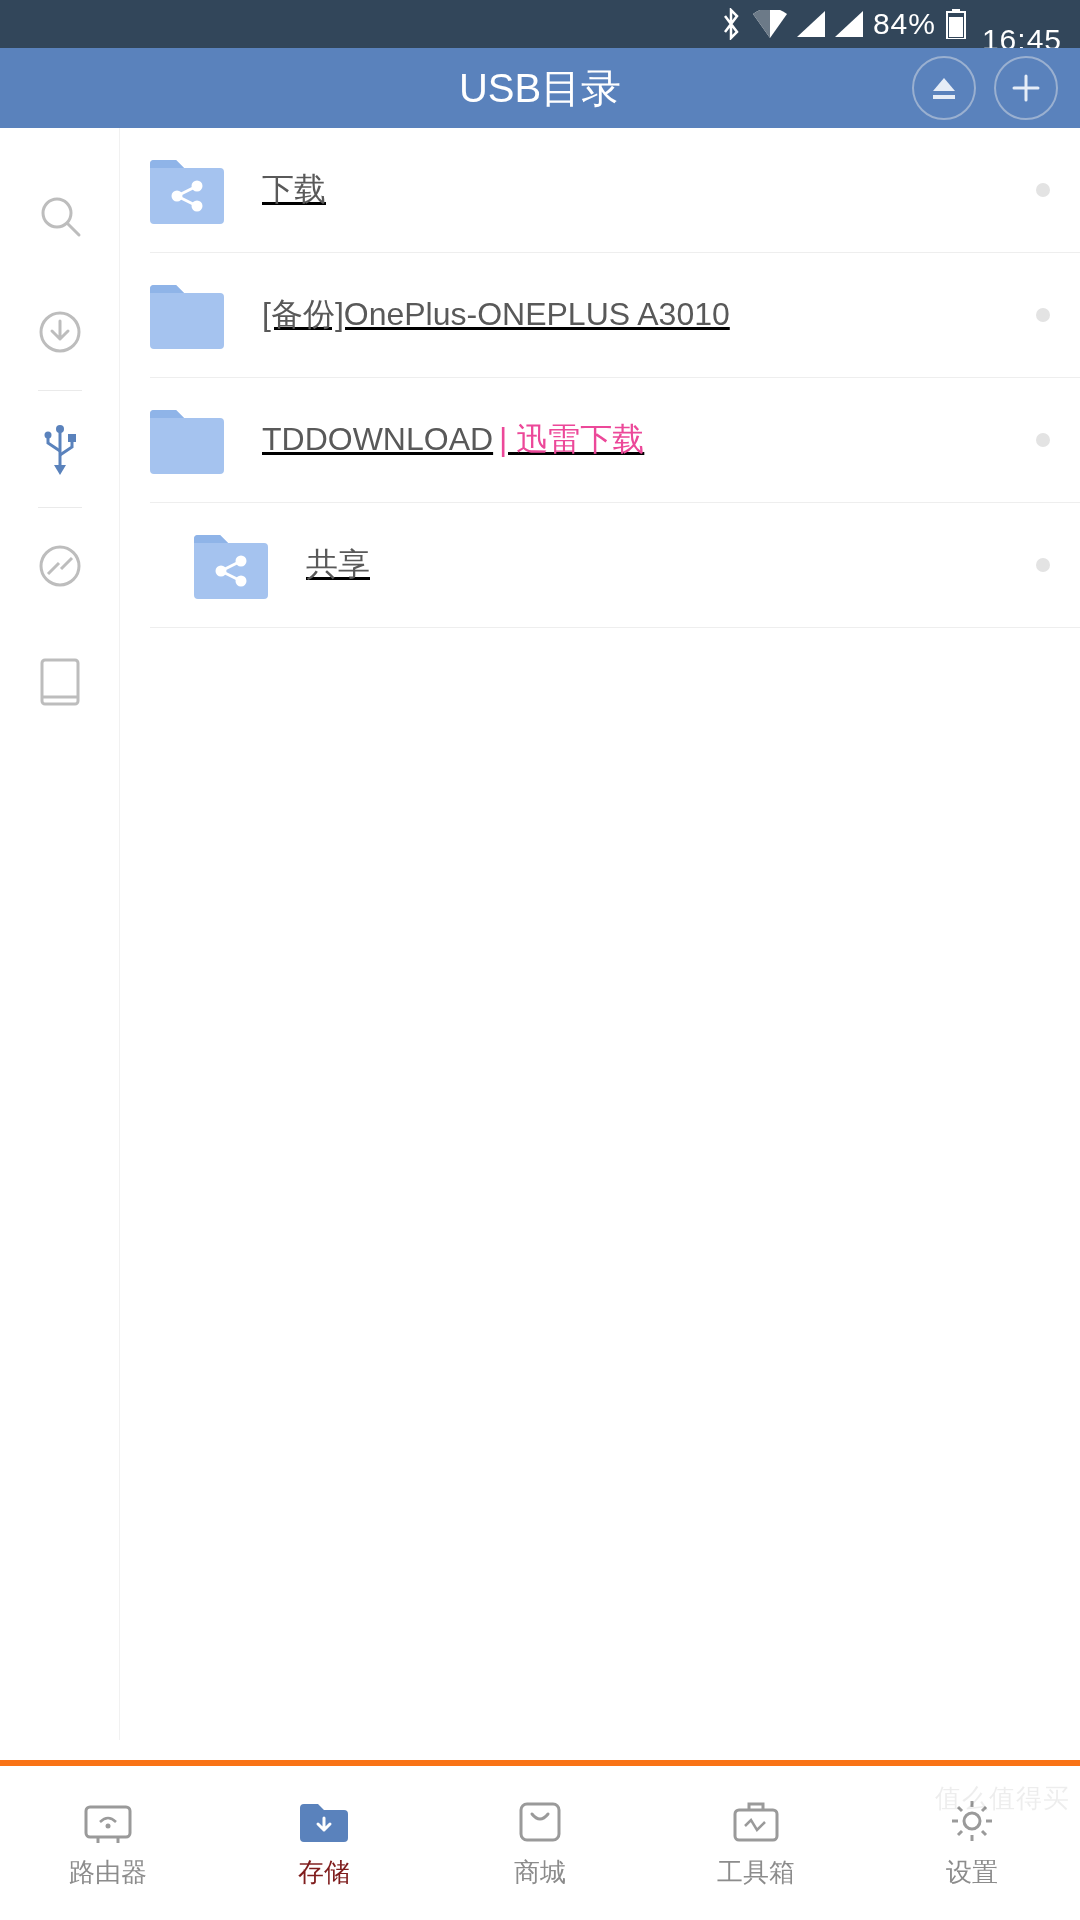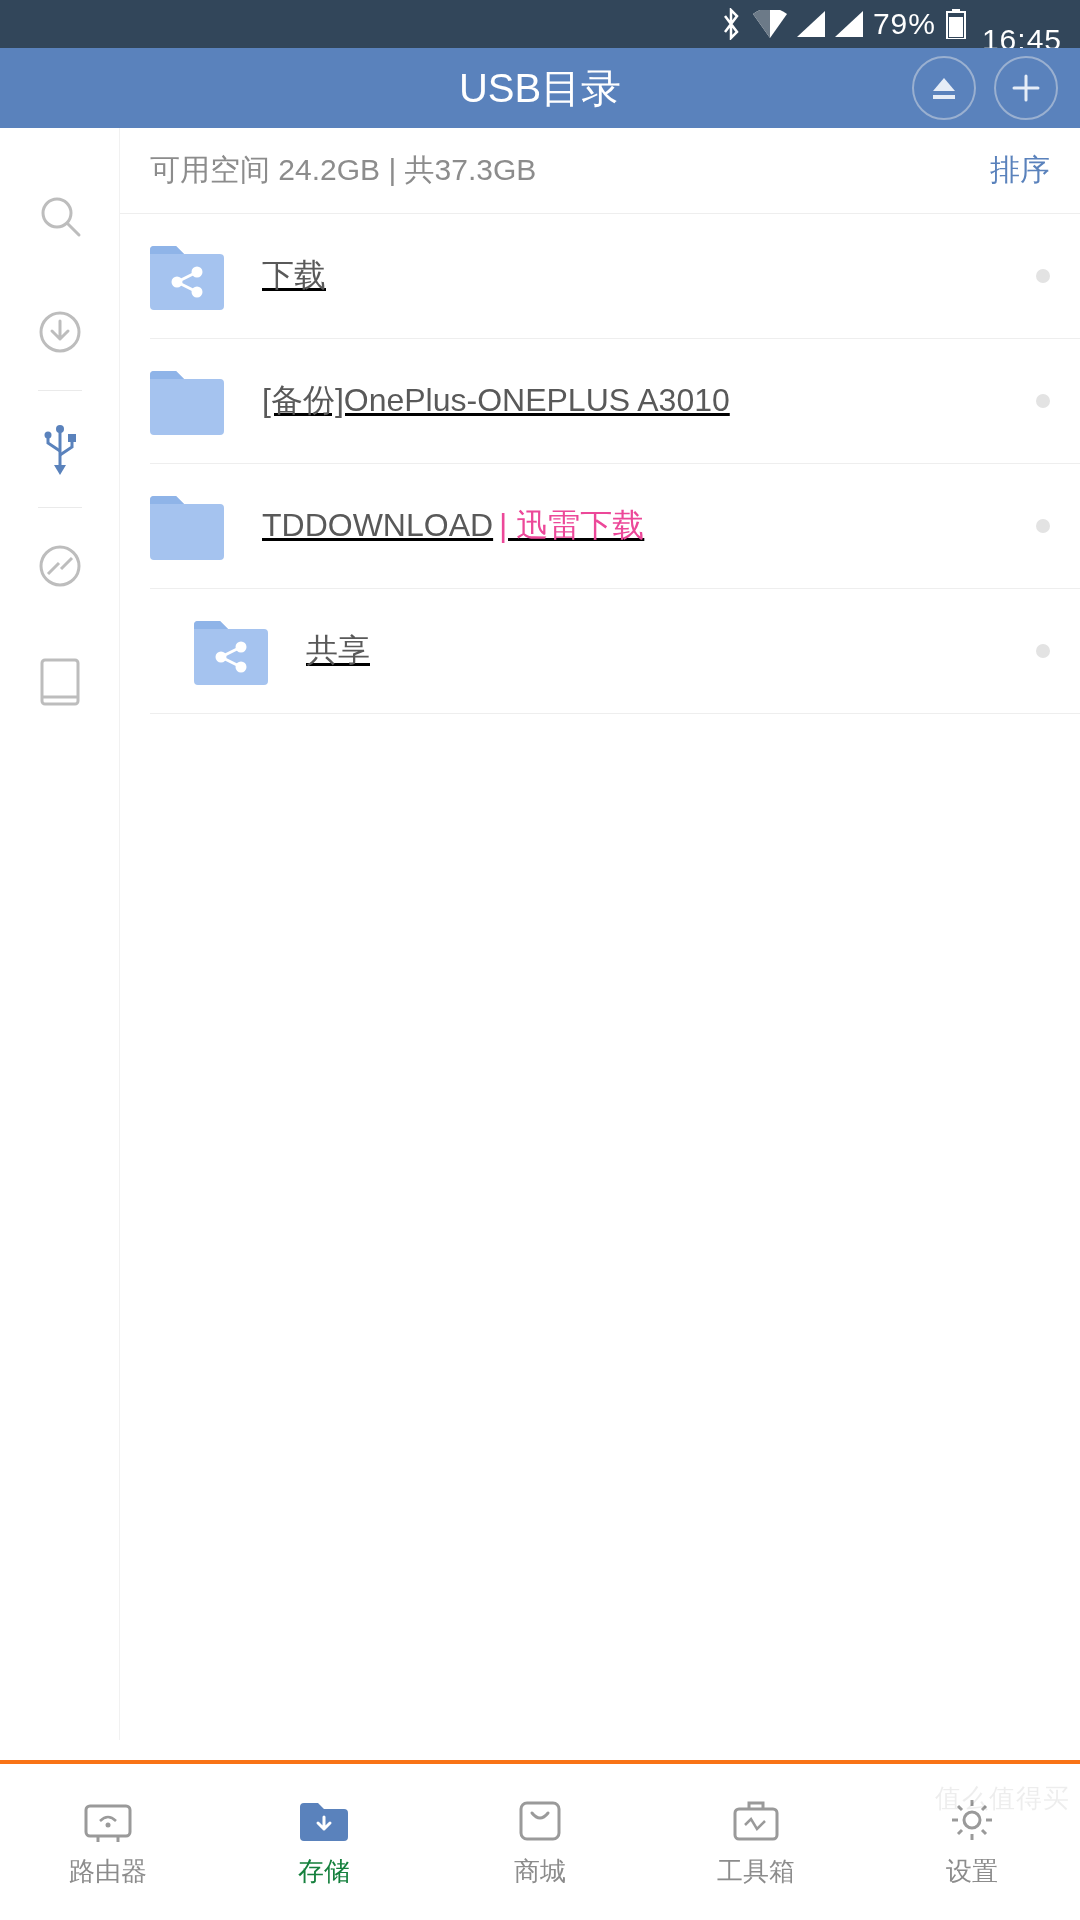--- a/index.html
+++ b/index.html
@@ -31,23 +31,23 @@
   .row { display: flex; align-items: center; padding: 28px 30px 28px 0; border-bottom: 1px solid #eeeeee; text-decoration: underline; }
   .row:last-child { border-bottom: 1px solid #eeeeee; padding-left: 44px; }
   .folder-icon { width: 74px; height: 68px; position: relative; margin-right: 38px; flex-shrink: 0; }
   .folder-icon svg { width: 100%; height: 100%; }
   .row-labels { flex: 1; display: flex; align-items: baseline; gap: 6px; }
   .row-name { color: #595959; font-size: 32px; }
   .row-sub  { color: #ec4899; font-size: 32px; }
   .row-dot  { width: 14px; height: 14px; border-radius: 50%; background: #e3e3e3; flex-shrink: 0; margin-left: 14px; }
 
   
-  .bottom-nav { position: absolute; bottom: 0; left: 0; width: 1080px; height: 160px; border-top: 4px solid #f97316; background: #fff; display: flex; }
+  .bottom-nav { position: absolute; bottom: 0; left: 0; width: 1080px; height: 160px; border-top: 6px solid #f97316; background: #fff; display: flex; }
   .nav-item { flex: 1; display: flex; flex-direction: column; align-items: center; justify-content: center; gap: 10px; color: #8c8c8c; }
-  .nav-item.active { color: #15803d; }
+  .nav-item.active { color: #7f1d1d; }
   .nav-item.active .nav-icon-shape { color: #5a82bc; }
   .nav-label { font-size: 26px; }
   .nav-icon-shape { width: 56px; height: 48px; display: flex; align-items: center; justify-content: center; color: #9a9a9a; }
 
   .watermark { position: absolute; right: 10px; bottom: 104px; color: rgba(0,0,0,0.07); font-size: 26px; letter-spacing: 1px; pointer-events: none; }
 </style>
 </head>
 <body>
 
 <div class="status-bar">
@@ -65,21 +65,21 @@
   <span class="ico">
     <svg width="28" height="26" viewBox="0 0 28 26">
         <path d="M0 26 L28 26 L28 0 Z" fill="white"></path>
       </svg>
   </span>
   <span class="ico">
     <svg width="28" height="26" viewBox="0 0 28 26">
         <path d="M0 26 L28 26 L28 0 Z" fill="white"></path>
       </svg>
   </span>
-  <span>79%</span>
+  <span>84%</span>
   <span class="ico">
     <svg width="20" height="30" viewBox="0 0 20 30">
         <rect x="6" y="0" width="8" height="3" fill="white"></rect>
         <rect x="1" y="3" width="18" height="27" fill="none" stroke="white" stroke-width="2"></rect>
         <rect x="3" y="8" width="14" height="20" fill="white"></rect>
       </svg>
   </span>
   <span style="margin-left:6px;margin-top:32px;">16:45</span>
 </div>
 
@@ -137,24 +137,20 @@
     </div>
     <div class="side-item">
       <svg width="42" height="50" viewBox="0 0 42 50">
           <rect x="3" y="3" width="36" height="44" rx="3" fill="none" stroke="currentColor" stroke-width="3"></rect>
           <line x1="3" y1="40" x2="39" y2="40" stroke="currentColor" stroke-width="3"></line>
         </svg>
     </div>
   </div>
 
   <div class="main">
-    <div class="info-row">
-      <span class="storage-text">可用空间 24.2GB | 共37.3GB</span>
-      <span class="sort-link">排序</span>
-    </div>
 
     <div class="list">
 
       <div class="row">
         <div class="folder-icon">
           <svg viewBox="0 0 74 68">
               <path d="M0 8 Q0 4 4 4 L26 4 L34 12 L70 12 Q74 12 74 16 L74 64 Q74 68 70 68 L4 68 Q0 68 0 64 Z" fill="#a5c3ef"></path>
               <path d="M0 8 Q0 4 4 4 L26 4 L34 12 L0 12 Z" fill="#8fb4e8"></path>
               <g fill="none" stroke="#ffffff" stroke-width="3">
                 <circle cx="47" cy="30" r="4" fill="#fff"></circle>

